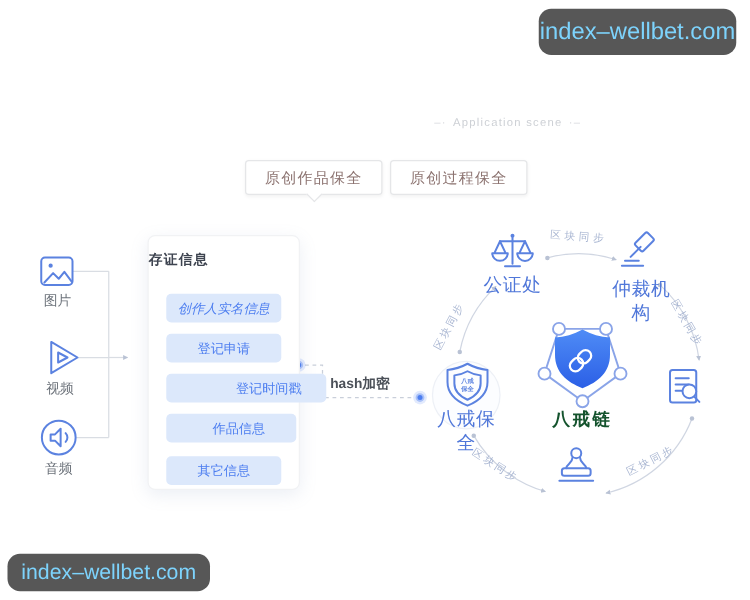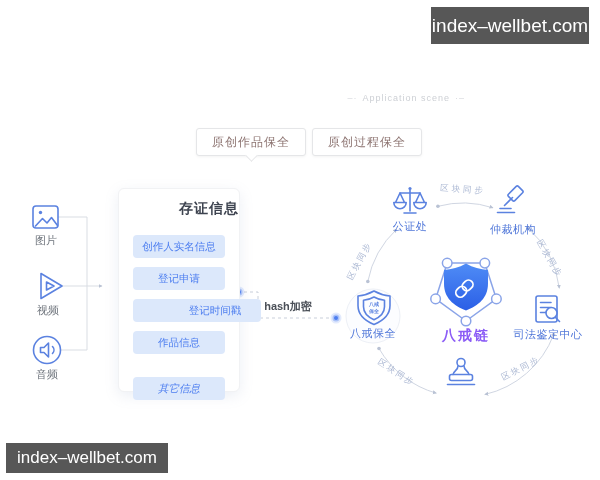--- a/index.html
+++ b/index.html
@@ -1,55 +1,55 @@
 <!DOCTYPE html>
 <html style="--accent: #4d7ef0; --icon-stroke: #5b82e0; --pill-bg: #dce8fb; --pill-text: #4d7ef0; --node-label: #5077d9; --watermark-bg: #575757; --arc: #d0d6e2; --sync-label: #a9b6d2; --title: #3d424b; --tab-text: #8c7370; --shield-fill: #2f6ae8;"><head>
 <meta charset="utf-8">
 <style>
   html,body{margin:0;padding:0;background:#fff;}
   .stage{position:relative;width:600px;height:480px;background:#fff;overflow:hidden;
          font-family:"Liberation Sans","DejaVu Sans",sans-serif;}
-  .wm{position:absolute;background:var(--watermark-bg,#575757);color:#ffffff;
-      display:flex;align-items:center;justify-content:center;}
+  .wm{position:absolute;background:var(--watermark-bg,#575757);color:#7dd3fc;
+      display:flex;align-items:center;justify-content:center;border-radius:10px;}
   #wm-top{left:431px;top:7px;width:158px;height:37px;font-size:19px;}
   #wm-bottom{left:6px;top:443px;width:162px;height:30px;font-size:17px;}
   .title{position:absolute;left:150px;top:60px;width:320px;text-align:center;
          font-size:24px;font-weight:bold;color:var(--title,#3d424b);letter-spacing:4px;}
   .subtitle{position:absolute;left:150px;top:93px;width:320px;text-align:right;
             font-size:9px;color:#cdd0d5;letter-spacing:1px;}
   .subtitle .decor{color:#d8dade;margin:0 5px;}
   .tab{position:absolute;top:128px;width:108px;height:26px;background:#fff;
        border:1px solid #e5e6e8;border-radius:3px;display:flex;align-items:center;
        justify-content:center;font-size:12px;color:var(--tab-text,#8c7370);
        letter-spacing:1px;box-shadow:0 1px 3px rgba(0,0,0,.05);}
   #tab1{left:196px;} #tab2{left:312px;}
   .notch{position:absolute;left:50%;bottom:-5px;width:8px;height:8px;margin-left:-4px;
          background:#fff;border-right:1px solid #e5e6e8;border-bottom:1px solid #e5e6e8;
          transform:rotate(45deg);}
   .src-label{position:absolute;font-size:11px;color:#6d737b;width:30px;text-align:center;}
   #lbl-img{left:31px;top:233px;} #lbl-vid{left:33px;top:303px;} #lbl-aud{left:32px;top:367px;}
   .panel{position:absolute;left:118px;top:188px;width:120px;height:202px;background:#fff;
          border:1px solid #f1f2f4;border-radius:6px;box-shadow:0 4px 14px rgba(130,150,190,.15);}
-  .panel-title{position:absolute;top:11px;left:0;width:100%;text-align:right;font-size:14px;
+  .panel-title{position:absolute;top:11px;left:0;width:100%;text-align:left;font-size:11px;
                font-weight:bold;color:#3e4450;letter-spacing:1px;}
   .pill{position:absolute;left:14px;width:92px;height:23px;background:var(--pill-bg,#dce8fb);
         border-radius:4px;color:var(--pill-text,#4d7ef0);font-size:10.5px;
         display:flex;align-items:center;justify-content:center;white-space:nowrap;}
-  #pill0{top:46px;} #pill1{top:78px;} #pill2{top:110px;padding-left:36px;} #pill3{top:142px;} #pill4{top:188px;font-style:italic;}
+  #pill0{top:46px;font-style:italic;} #pill1{top:78px;} #pill2{top:110px;padding-left:36px;} #pill3{top:142px;padding-left:12px;} #pill4{top:176px;}
   .hash-label{position:absolute;left:260px;top:299px;width:56px;text-align:center;
               font-size:11px;font-weight:bold;color:#4b5058;}
-  .node-label{position:absolute;text-align:center;font-size:11px;
+  .node-label{position:absolute;text-align:center;font-size:15px;
               color:var(--node-label,#5077d9);letter-spacing:.5px;}
   #nl-bajie{left:345px;top:326px;width:56px;}
   #nl-notary{left:381px;top:219px;width:58px;}
   #nl-arb{left:484px;top:222px;width:58px;}
   #nl-judicial{left:508px;top:327px;width:80px;}
   #nl-other{left:421px;top:391px;width:80px;}
   #nl-chain{left:424px;top:327px;width:84px;font-size:14px;font-weight:bold;
-            color:#8b5cf6;letter-spacing:2px;}
+            color:#14532d;letter-spacing:2px;}
   .sync{position:absolute;font-size:8.5px;color:var(--sync-label,#a9b6d2);
         letter-spacing:2px;width:44px;text-align:center;white-space:nowrap;}
   #sync1{left:338px;top:255px;transform:rotate(-62deg);}
   #sync2{left:432px;top:184px;width:62px;letter-spacing:3px;transform:rotate(4deg);}
   #sync3{left:527px;top:253px;transform:rotate(60deg);}
   #sync4{left:499px;top:363px;transform:rotate(-27deg);}
   #sync5{left:374px;top:367px;transform:rotate(33deg);}
   svg.overlay{position:absolute;left:0;top:0;pointer-events:none;}
   .ic{stroke:var(--icon-stroke,#5b82e0);fill:none;stroke-width:1.6;
       stroke-linecap:round;stroke-linejoin:round;}
@@ -198,21 +198,20 @@
     <div class="pill" id="pill2">登记时间戳</div>
     <div class="pill" id="pill3">作品信息</div>
     <div class="pill" id="pill4">其它信息</div>
   </div>
 
   <div class="hash-label">hash加密</div>
 
   <div class="node-label" id="nl-bajie">八戒保全</div>
   <div class="node-label" id="nl-notary">公证处</div>
   <div class="node-label" id="nl-arb">仲裁机构</div>
-  <div class="node-label" id="nl-judicial">司法鉴定中心</div>
   <div class="node-label" id="nl-chain">八戒链</div>
 
   <div class="sync" id="sync1">区块同步</div>
   <div class="sync" id="sync2">区块同步</div>
   <div class="sync" id="sync3">区块同步</div>
   <div class="sync" id="sync4">区块同步</div>
   <div class="sync" id="sync5">区块同步</div>
 
 </div>
 

